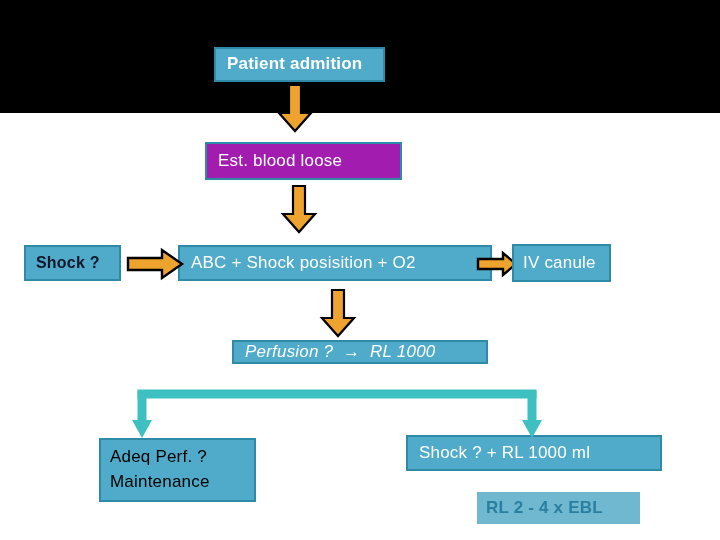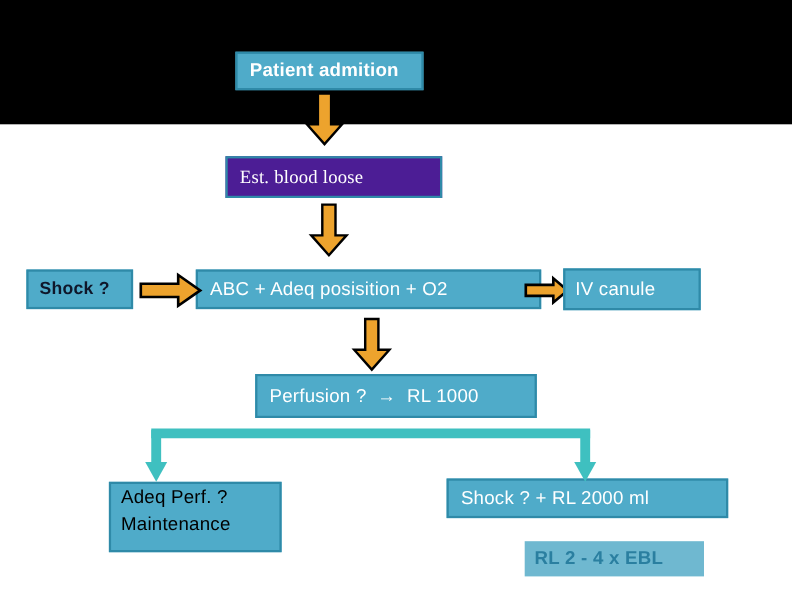--- a/index.html
+++ b/index.html
@@ -38,60 +38,61 @@
   
   #n-admit {
     left: 214px; top: 47px; width: 171px; height: 35px;
     background: #4fabc9;
     border: 2px solid #2f8aa8;
     padding-left: 11px;
     font-weight: bold;
   }
   #n-blood {
     left: 205px; top: 142px; width: 197px; height: 38px;
-    background: #4c1d95;
+    background: #a21caf;
     border: 2px solid #2f8aa8;
     padding-left: 11px;
-    font-family: Liberation Serif, serif;
   }
   #n-shock {
     left: 24px; top: 245px; width: 97px; height: 36px;
     background: #4fabc9;
     border: 2px solid #2f8aa8;
     padding-left: 10px;
     color: #0f172a;
     font-weight: bold;
     font-size: 16px;
   }
   #n-abc {
     left: 178px; top: 245px; width: 314px; height: 36px;
     background: #4fabc9;
     border: 2px solid #2f8aa8;
     padding-left: 11px;
   }
   #n-iv {
-    left: 512px; top: 244px; width: 125px; height: 38px;
+    left: 512px; top: 244px; width: 99px; height: 38px;
     background: #4fabc9;
     border: 2px solid #2f8aa8;
     padding-left: 9px;
     z-index: 5;
   }
   #n-perf {
-    left: 232px; top: 340px; width: 256px; height: 40px;
+    left: 232px; top: 340px; width: 256px; height: 24px;
     background: #4fabc9;
     border: 2px solid #2f8aa8;
     padding-left: 11px;
+    font-style: italic;
   }
   #n-adeq {
     left: 99px; top: 438px; width: 157px; height: 64px;
     background: #4fabc9;
     border: 2px solid #2f8aa8;
     padding-left: 9px;
     color: #000000;
     flex-direction: column;
+    justify-content: center;
     align-items: flex-start;
     font-size: 17px;
     line-height: 1.45;
   }
   #n-shockrl {
     left: 406px; top: 435px; width: 256px; height: 36px;
     background: #4fabc9;
     border: 2px solid #2f8aa8;
     padding-left: 11px;
   }
@@ -123,32 +124,32 @@
 <div id="slide">
 
   <div class="black-band"></div>
 
   <div class="node" id="n-admit">Patient admition</div>
 
   <div class="node" id="n-blood">Est. blood loose</div>
 
   <div class="node" id="n-shock">Shock ?</div>
 
-  <div class="node" id="n-abc">ABC + Adeq posisition + O2</div>
+  <div class="node" id="n-abc">ABC + Shock posisition + O2</div>
 
   <div class="node" id="n-iv">IV canule</div>
 
   <div class="node" id="n-perf">Perfusion ?  →  RL 1000</div>
 
   <div class="node" id="n-adeq">
     <span>Adeq Perf. ?</span>
     <span>Maintenance</span>
   </div>
 
-  <div class="node" id="n-shockrl">Shock ? + RL 2000 ml</div>
+  <div class="node" id="n-shockrl">Shock ? + RL 1000 ml</div>
 
   <div class="node" id="n-rl24">RL 2 - 4 x EBL</div>
 
   <svg class="arrow-svg" id="a-down1" viewBox="0 0 40 50">
     <polygon points="14,0 26,0 26,28 36,28 20,46 4,28 14,28" fill="#eda32d" stroke="#000000" stroke-width="2.2"></polygon>
   </svg>
 
   <svg class="arrow-svg" id="a-down2" viewBox="0 0 40 50">
     <polygon points="14,0 26,0 26,28 36,28 20,46 4,28 14,28" fill="#eda32d" stroke="#000000" stroke-width="2.2"></polygon>
   </svg>

